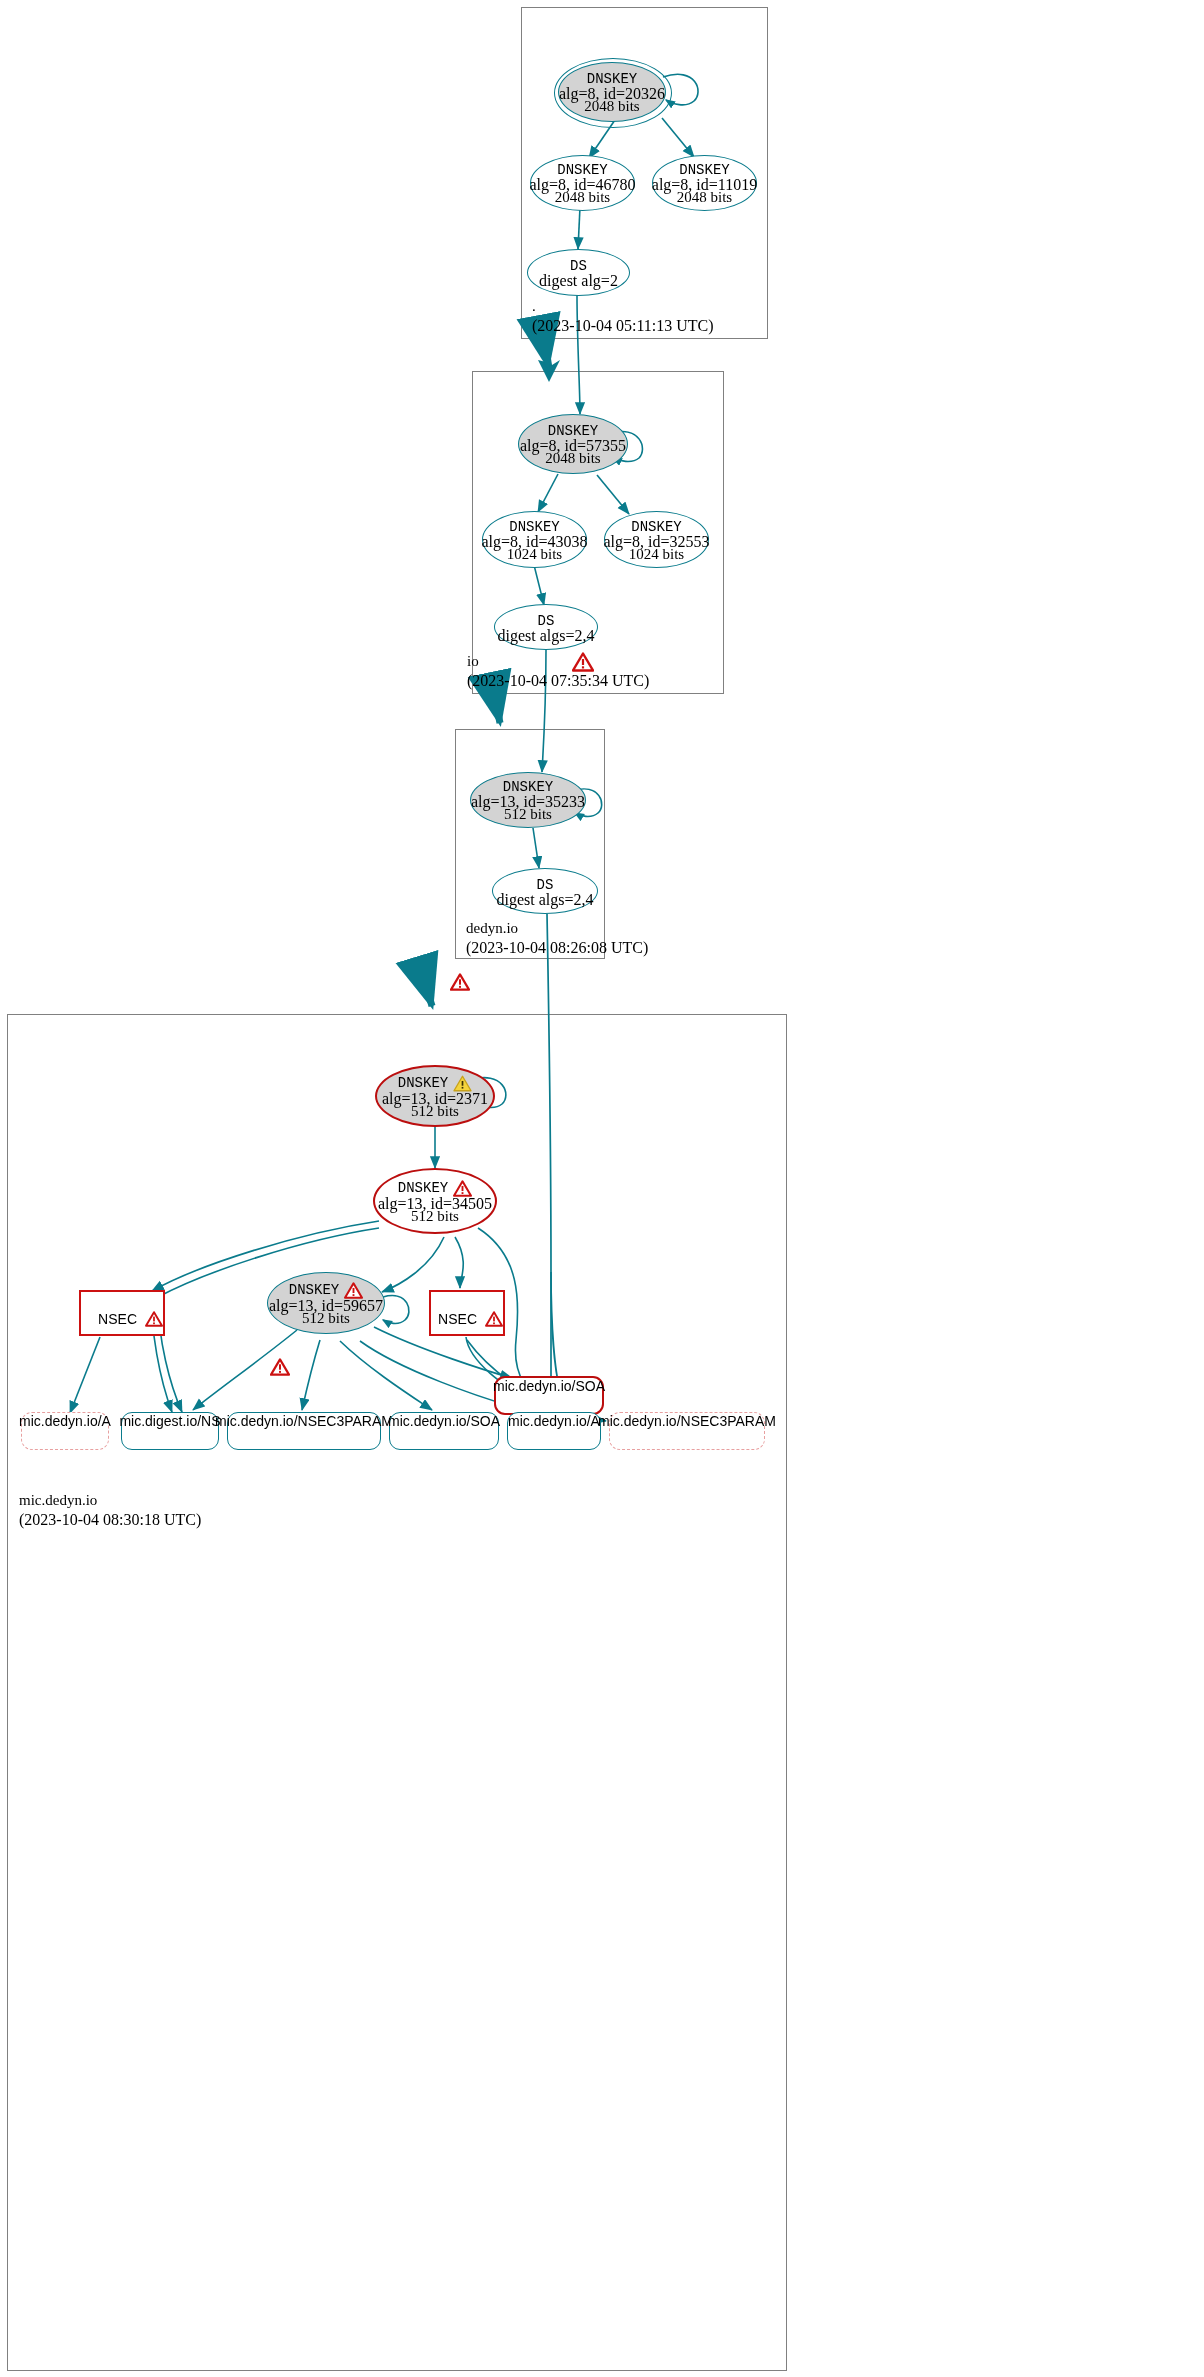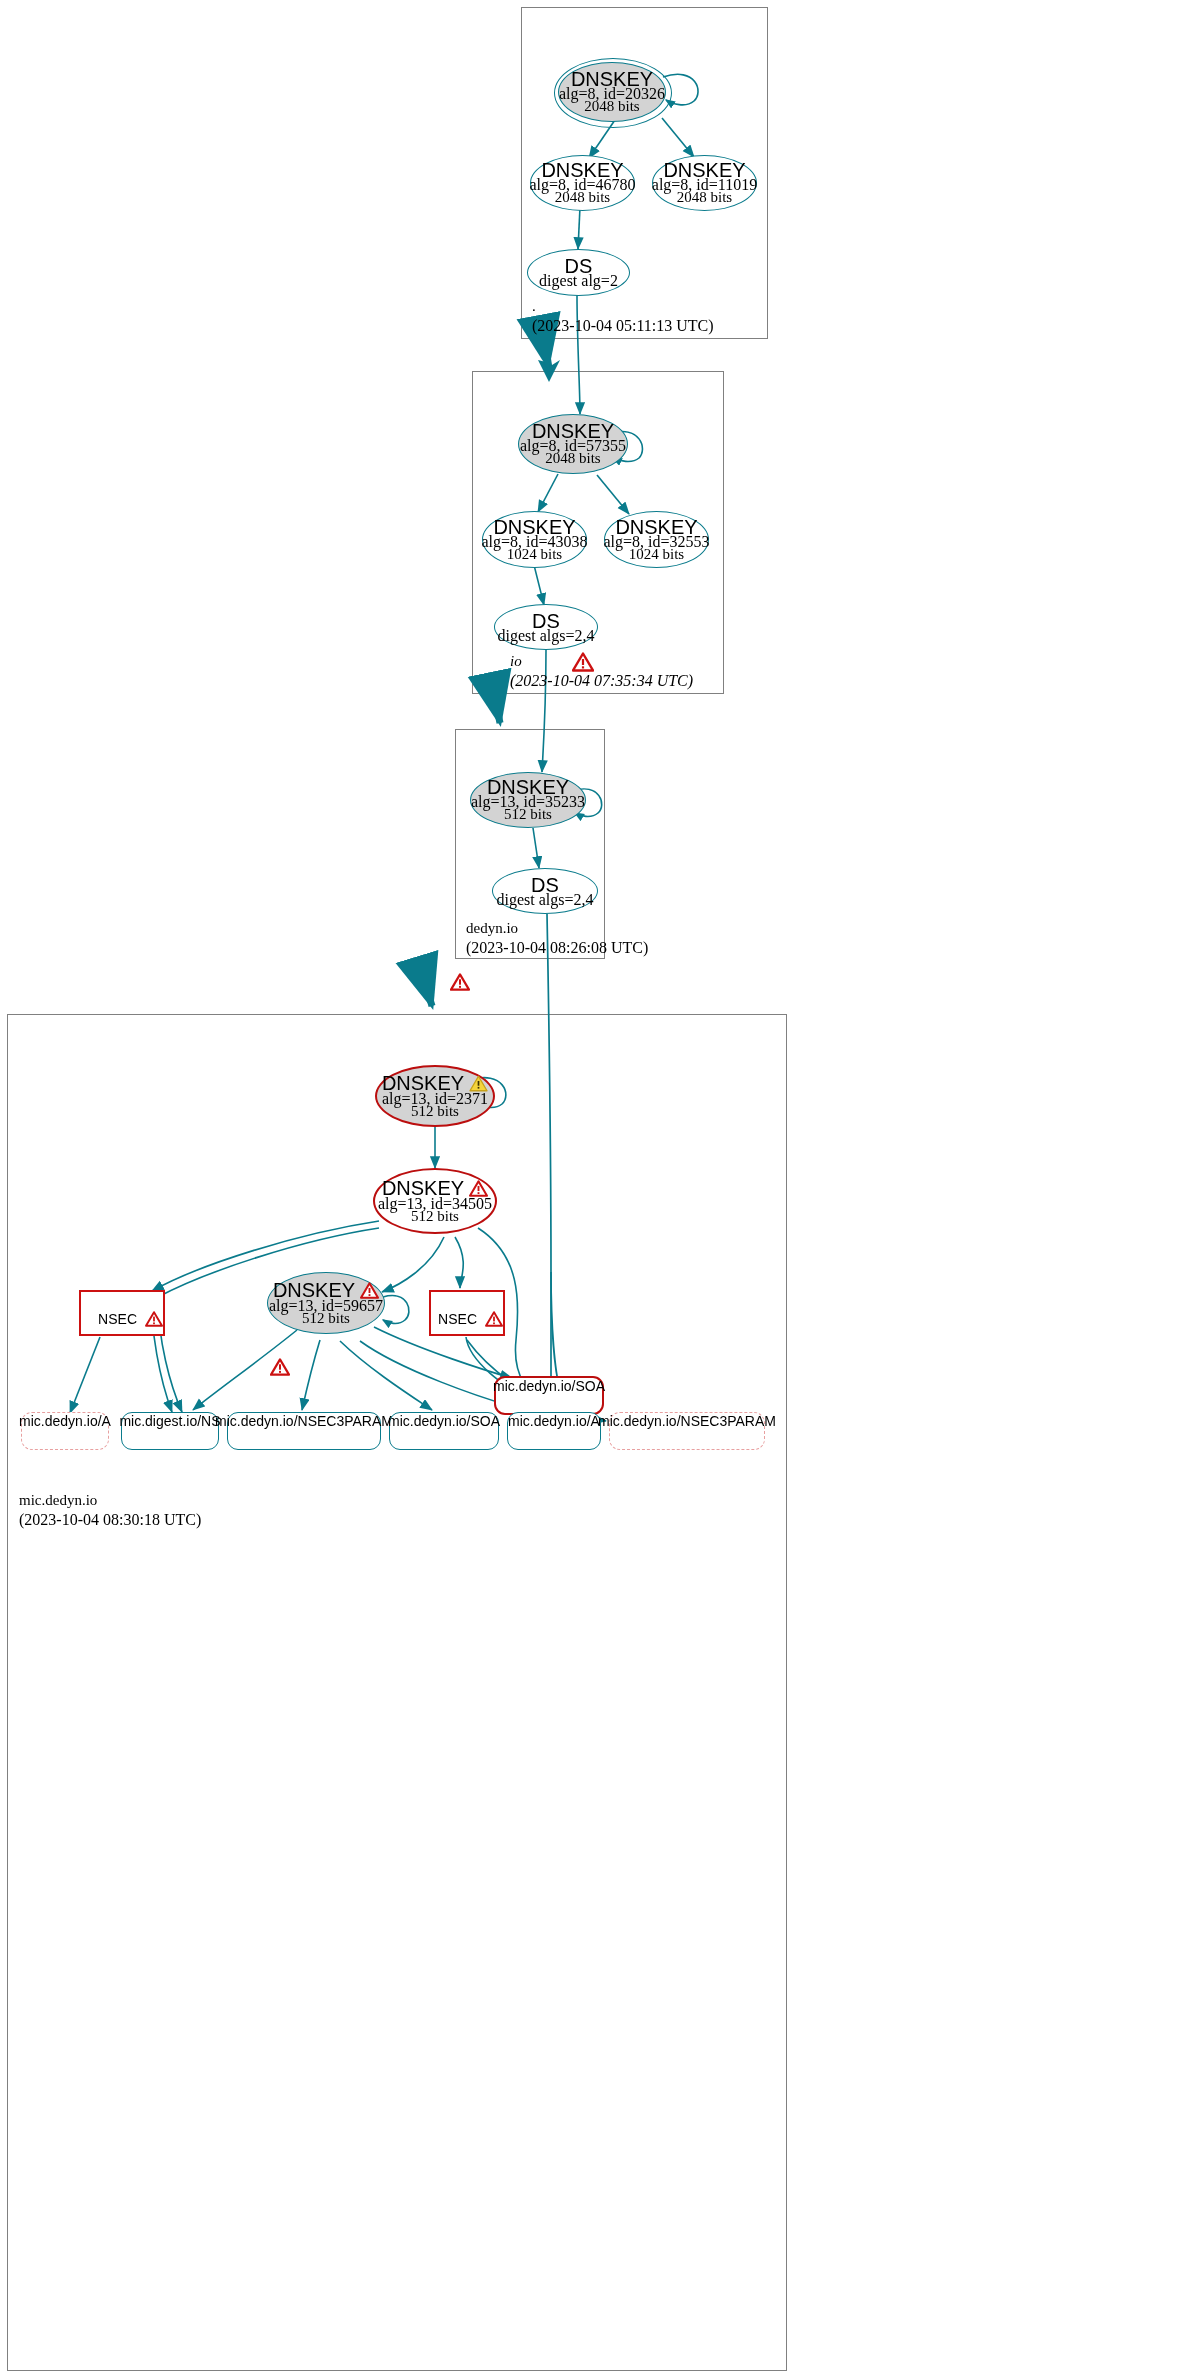--- a/index.html
+++ b/index.html
@@ -14,21 +14,21 @@
     position:absolute;z-index:3;font-family:"Liberation Serif", serif;color:#000;
     white-space:nowrap;
   }
   .zonelabel .zname{font-size:15px;display:block;line-height:20px;}
   .zonelabel .ztime{font-size:16px;display:block;line-height:19px;}
   .node{
     position:absolute;z-index:4;display:flex;flex-direction:column;
     align-items:center;justify-content:center;text-align:center;
     box-sizing:border-box;color:#000;
   }
-  .node .t1{font-family:Liberation Sans, sans-serif;font-size:20px;line-height:16px;white-space:nowrap;}
+  .node .t1{font-family:Liberation Mono, monospace;font-size:14px;line-height:16px;white-space:nowrap;}
   .node .t2{font-family:"Liberation Serif", serif;font-size:16px;line-height:13px;white-space:nowrap;}
   .node .t3{font-family:"Liberation Serif", serif;font-size:15px;line-height:13px;white-space:nowrap;}
   .ell{border-radius:50%;}
   .ell.teal{border:1.6px solid #0a7b8c;background:#fff;}
   .ell.teal.filled{background:#d3d3d3;}
   .ell.red{border:2px solid #bb0e0e;background:#fff;}
   .ell.red.filled{background:#d3d3d3;}
   .dblring{position:absolute;border:1.6px solid #0a7b8c;border-radius:50%;z-index:3;background:transparent;}
   .rrset{
     border:1.7px solid #0a7b8c;border-radius:11px;background:#fff;
@@ -185,21 +185,21 @@
     <span class="t1">DNSKEY</span>
     <span class="t2">alg=8, id=32553</span>
     <span class="t3">1024 bits</span>
   </div>
 
   <div class="node ell teal" style="left:494px;top:604px;width:104px;height:46px;">
     <span class="t1">DS</span>
     <span class="t2">digest algs=2,4</span>
   </div>
 
-  <div class="zonelabel" style="left:510px;top:651px;font-style:italic;">
+  <div class="zonelabel" style="left:467px;top:651px;">
     <span class="zname">io</span>
     <span class="ztime">(2023-10-04 07:35:34 UTC)</span>
   </div>
   <span class="free-warn" style="left:572px;top:652px;">
     <svg width="22" height="20" viewBox="0 0 22 20">
         <polygon points="11,1.5 21,18.5 1,18.5" fill="#ffffff" stroke="#cc1111" stroke-width="2.4" stroke-linejoin="round"></polygon>
         <rect x="9.9" y="7" width="2.2" height="6" fill="#cc1111"></rect>
         <rect x="9.9" y="14.3" width="2.2" height="2.2" fill="#cc1111"></rect>
       </svg>
   </span>

